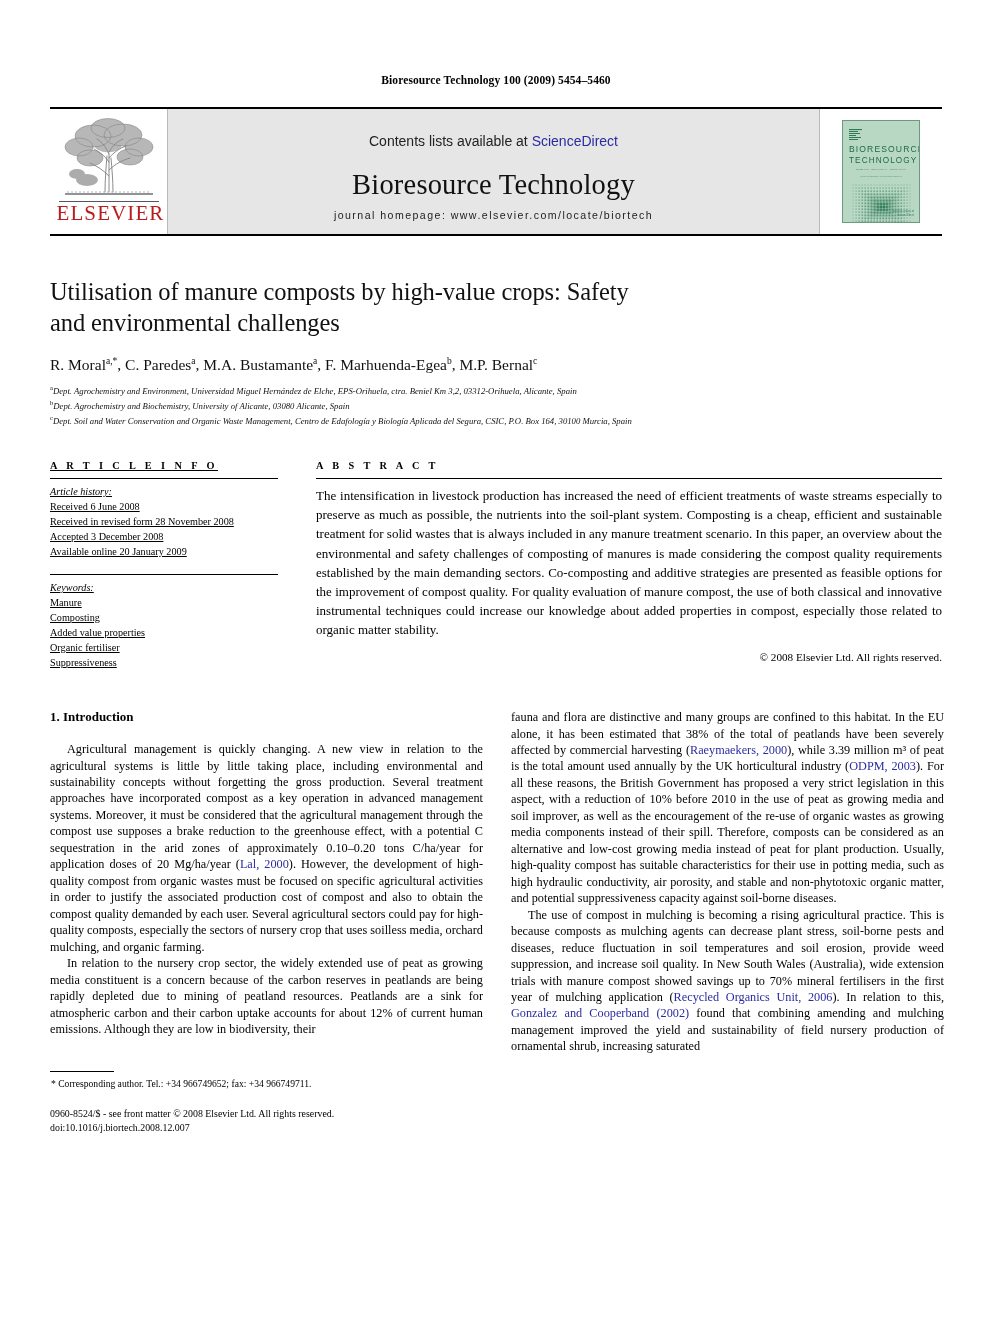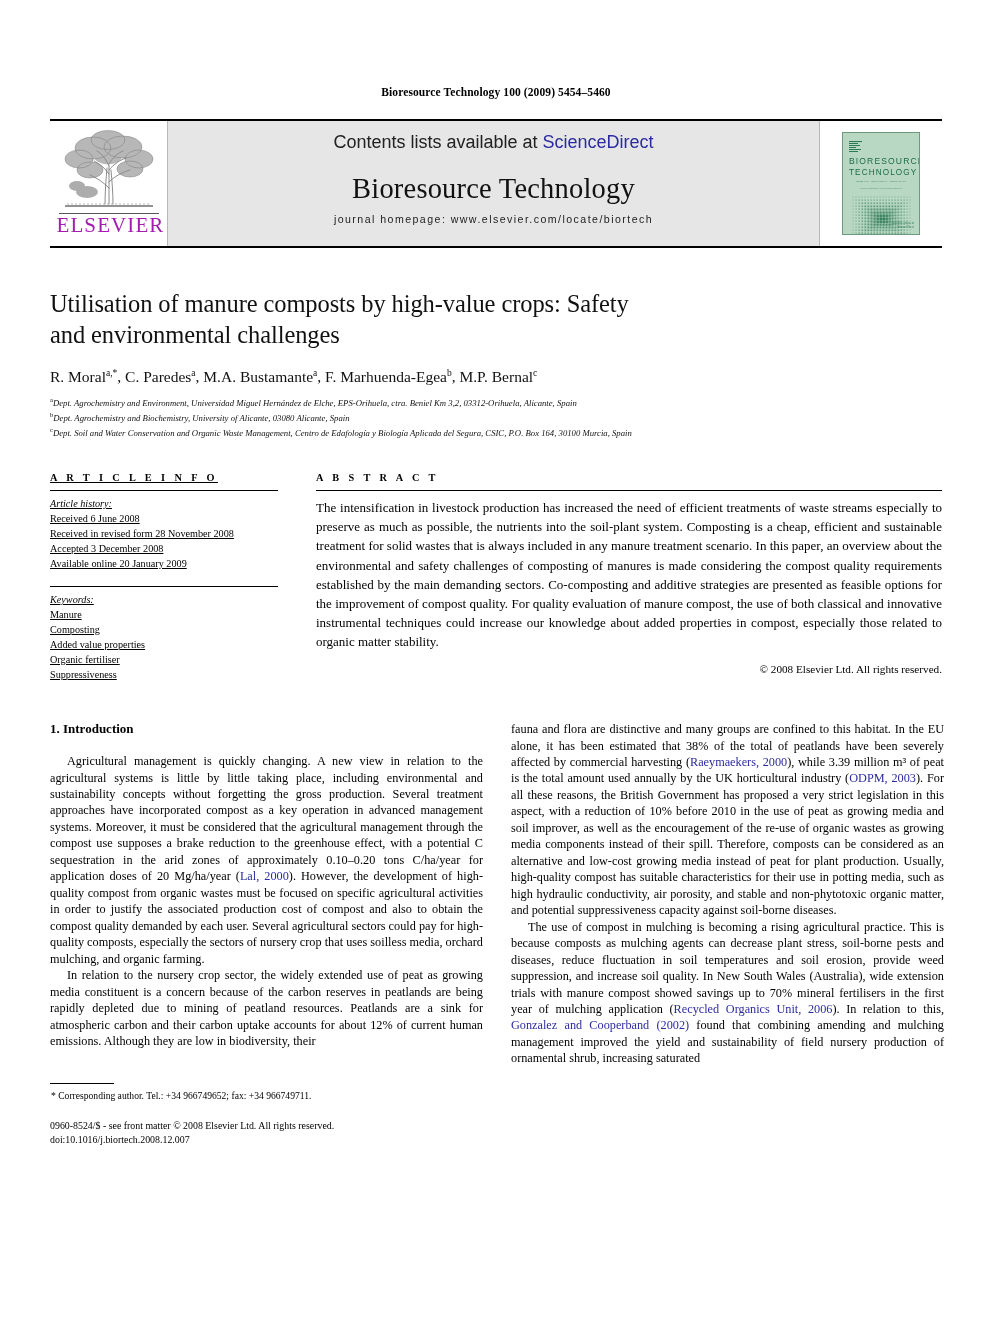--- a/index.html
+++ b/index.html
@@ -7,21 +7,21 @@
     margin: 0; padding: 0;
     background: #ffffff;
   }
   body {
     width: 992px; height: 1323px;
     font-family: "Liberation Serif", "DejaVu Serif", serif;
     color: #000000;
     position: relative;
     overflow: hidden;
   }
-  .page { width: 992px; height: 1124px; position: relative; padding: 16px 50px; }
+  .page { width: 992px; height: 1124px; position: relative; padding: 4px 50px; }
 
   
   .running-head {
     text-align: center;
     font-family: "Liberation Serif", serif;
     font-weight: bold;
     font-size: 11.5px;
     letter-spacing: 0.1px;
     padding-top: 70px;
   }
@@ -59,22 +59,23 @@
   .mast-right {
     width: 122px;
     flex: 0 0 122px;
     background: #fff;
     display: flex;
     align-items: center;
     justify-content: center;
   }
   .contents-line {
     font-family: "Liberation Sans", sans-serif;
-    font-size: 18px;
+    font-size: 14px;
     color: #222;
+    margin-top: 13px;
   }
   .sd-link { color: #2b2ba0; }
   .journal-name {
     font-family: "Liberation Serif", serif;
     font-size: 28.5px;
     margin-top: 20px;
     color: #111;
     letter-spacing: 0.2px;
   }
   .homepage-line {
@@ -83,21 +84,21 @@
     letter-spacing: 1.45px;
     margin-top: 8px;
     color: #222;
   }
 
   
   .els-logo { width: 104px; }
   .els-tree { display: block; }
   .els-word {
     font-family: "Liberation Serif", serif;
-    color: #a21caf;
+    color: #b91c1c;
     font-size: 21px;
     letter-spacing: 1.1px;
     text-align: center;
     margin-top: -1px;
     line-height: 1;
   }
   .els-rule { border-top: 1.6px solid #555; margin: 1px 2px 2px 2px; }
 
   
   .cover {

